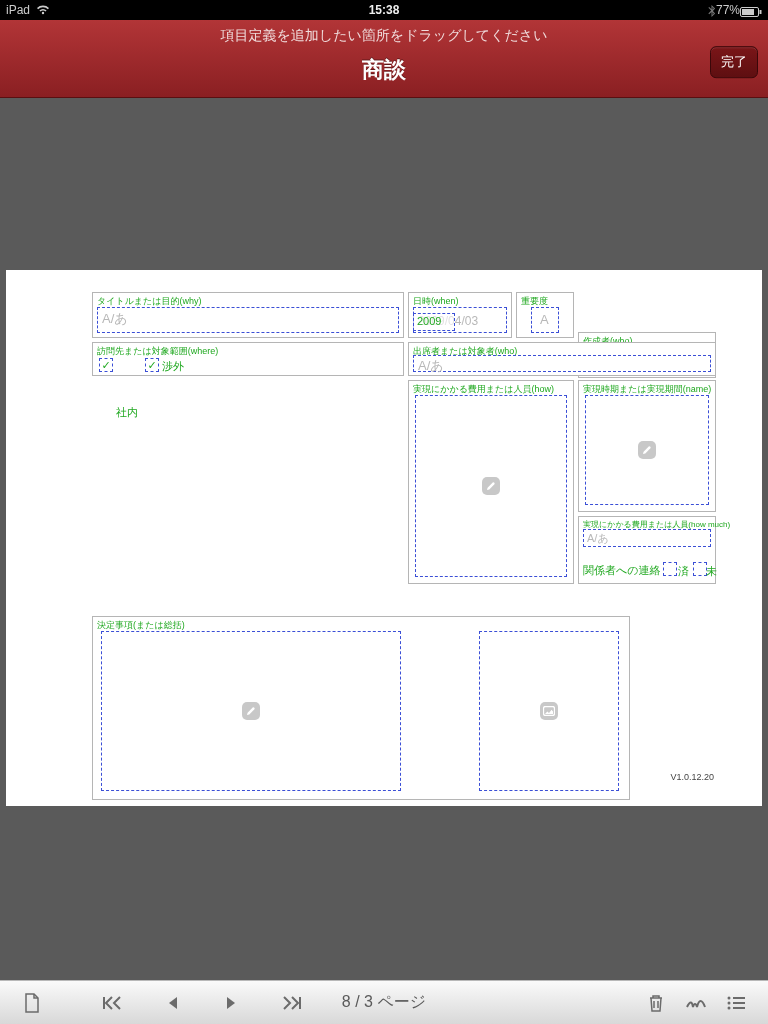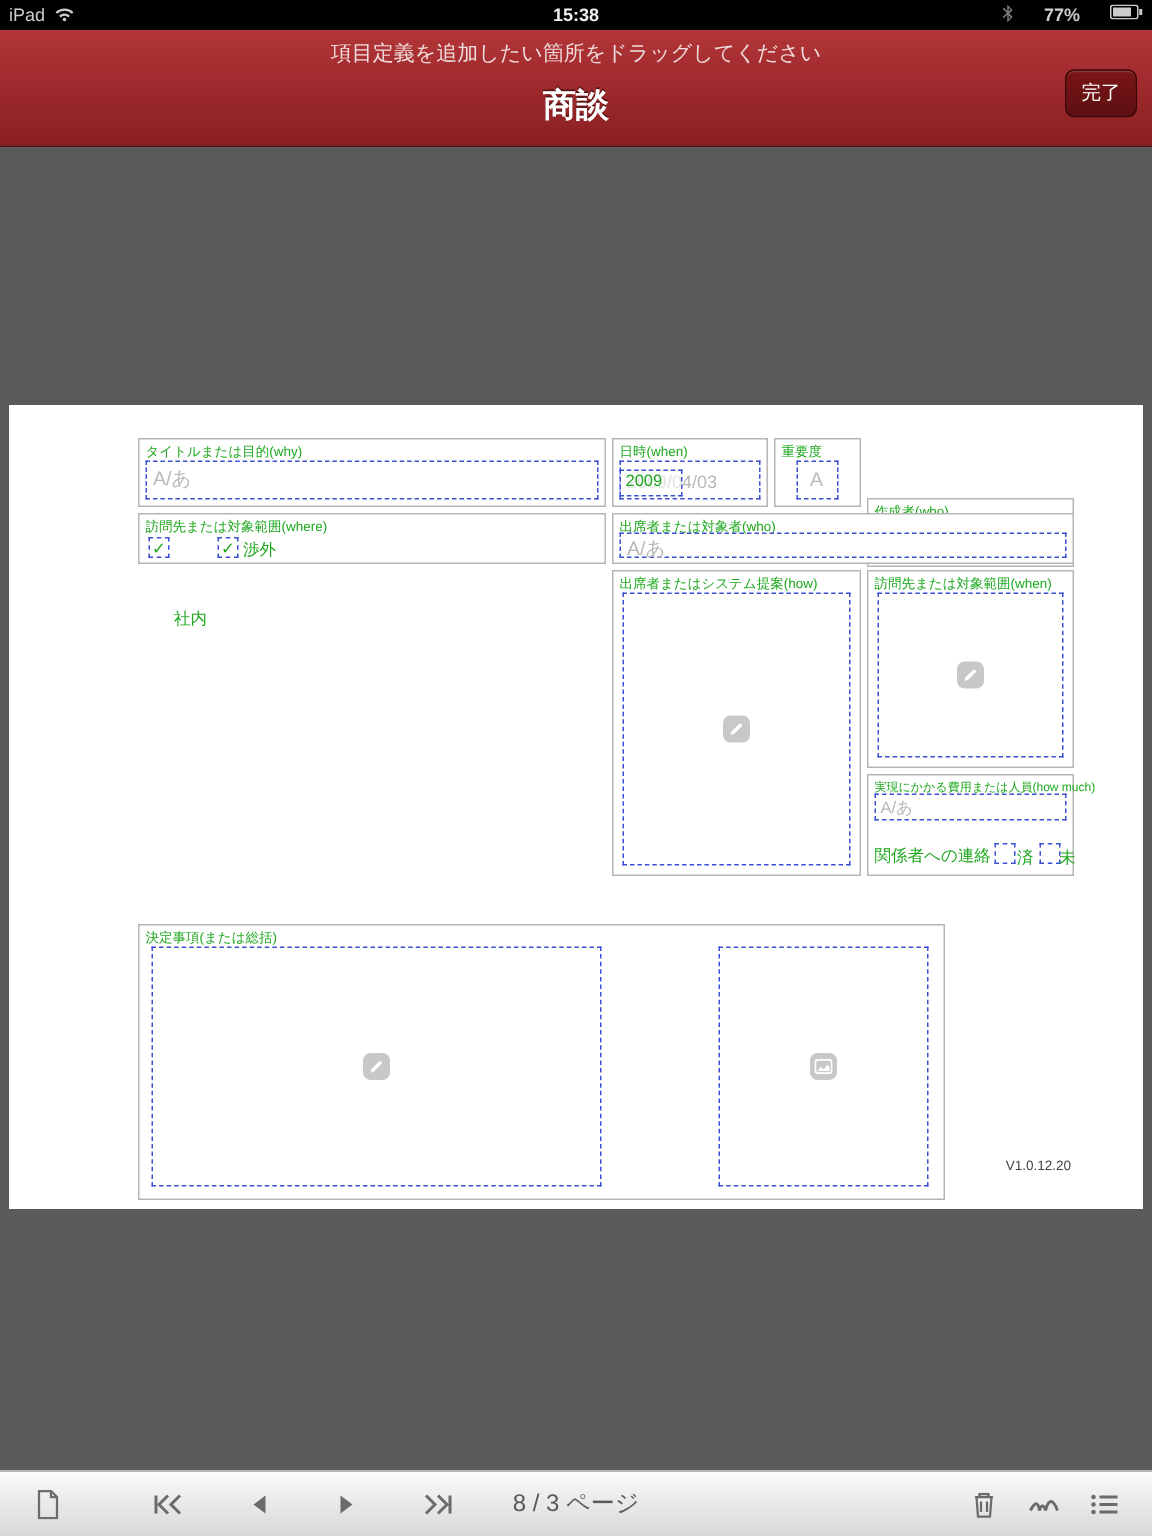--- a/index.html
+++ b/index.html
@@ -16,21 +16,21 @@
   background: #000;
   color: #ccc;
   display: flex;
   align-items: center;
   font-size: 12px;
   padding: 0 6px;
   position: relative;
 }
 .statusbar .left { display: flex; align-items: center; gap: 6px; }
 .statusbar .center { position: absolute; left: 50%; transform: translateX(-50%); font-weight: bold; color: #eee; }
-.statusbar .right { margin-left: auto; display: flex; align-items: flex-start; gap: 20px; font-weight: bold; }
+.statusbar .right { margin-left: auto; display: flex; align-items: flex-end; gap: 0; }
 .wifi-icon svg, .bt-icon svg, .batt-icon svg { display: block; }
 
 .topbar {
   height: 78px;
   background: linear-gradient(#b23537, #8a1f22);
   border-bottom: 1px solid #5a0f11;
   color: #fff;
   position: relative;
   text-align: center;
 }
@@ -226,32 +226,32 @@
 
     <div class="cell" style="left:316px; top:50px; width:308px; height:34px;">
       <span class="label">出席者または対象者(who)</span>
       <div class="dashbox" style="left:4px; top:12px; right:4px; bottom:3px;">
         <span class="ph" style="left:4px; top:1px;">A/あ</span>
       </div>
     </div>
 
 
     <div class="cell" style="left:316px; top:88px; width:166px; height:204px;">
-      <span class="label">出席者またはシステム提案(how)</span>
+      <span class="label">実現にかかる費用または人員(how)</span>
       <div class="dashbox" style="left:6px; top:14px; right:6px; bottom:6px;">
         <div class="pencil">
           <svg width="10" height="10" viewBox="0 0 10 10">
               <path d="M1 9l.6-2.3L6.7 1.6a1 1 0 011.4 0l.3.3a1 1 0 010 1.4L3.3 8.4 1 9z" fill="#fff"></path>
             </svg>
         </div>
       </div>
     </div>
 
     <div class="cell" style="left:486px; top:88px; width:138px; height:132px;">
-      <span class="label">訪問先または対象範囲(when)</span>
+      <span class="label">実現時期または実現期間(name)</span>
       <div class="dashbox" style="left:6px; top:14px; right:6px; bottom:6px;">
         <div class="pencil">
           <svg width="10" height="10" viewBox="0 0 10 10">
               <path d="M1 9l.6-2.3L6.7 1.6a1 1 0 011.4 0l.3.3a1 1 0 010 1.4L3.3 8.4 1 9z" fill="#fff"></path>
             </svg>
         </div>
       </div>
     </div>
 
     <div class="cell" style="left:486px; top:224px; width:138px; height:68px;">

